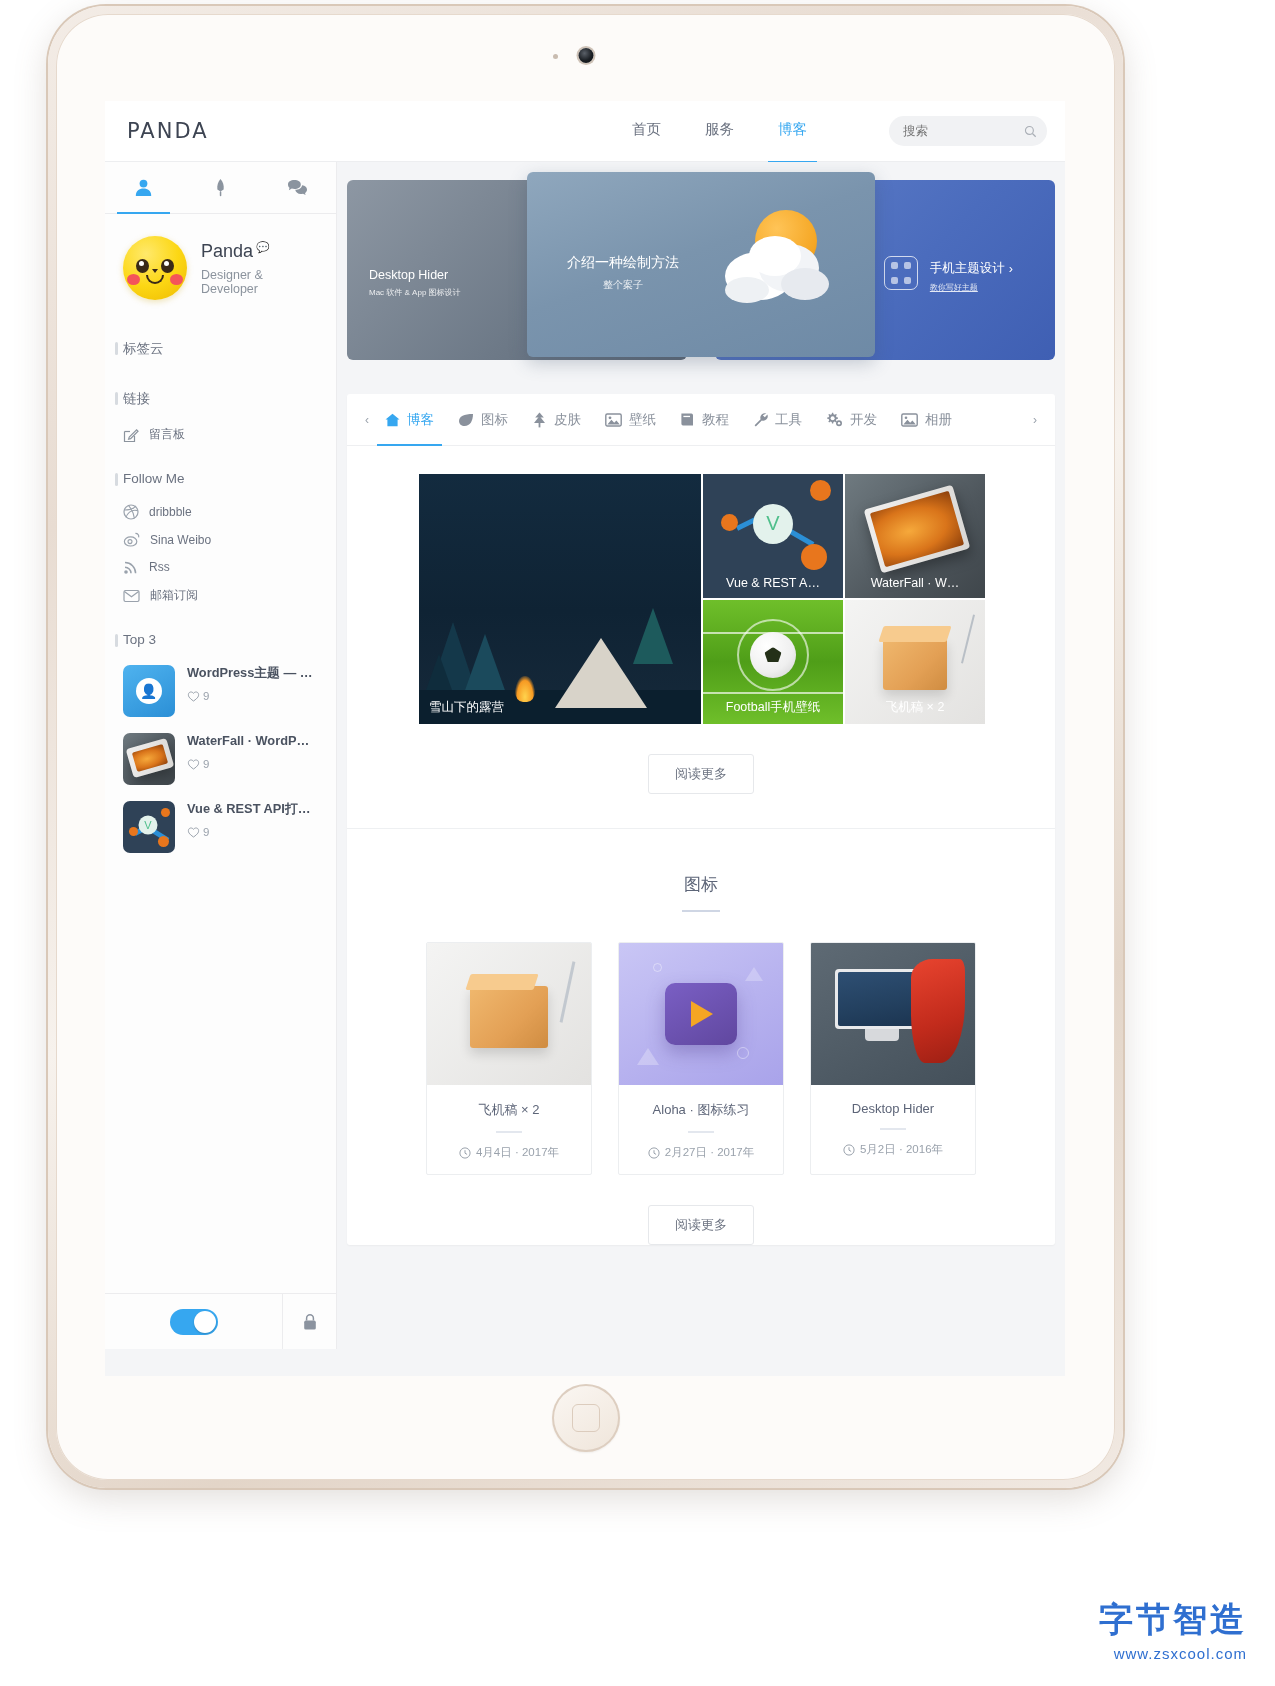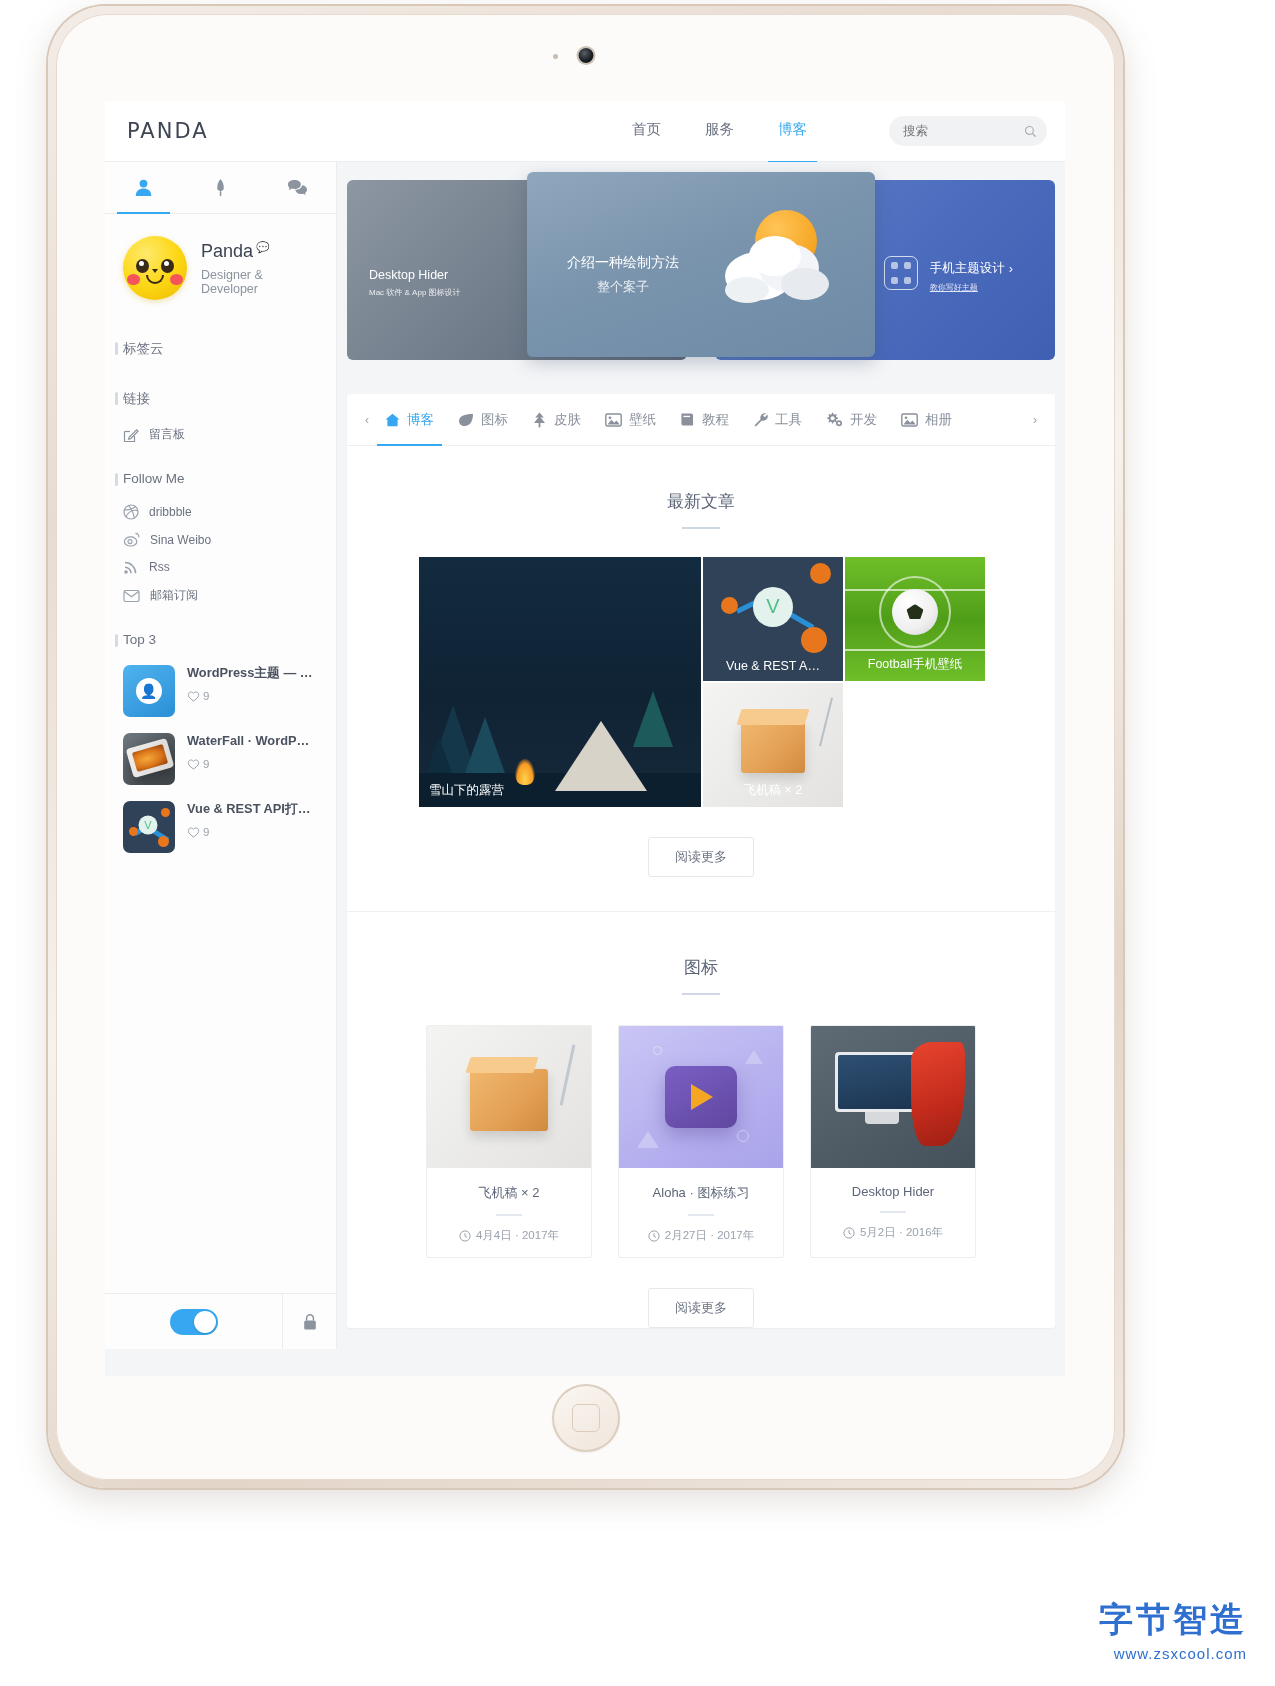--- a/index.html
+++ b/index.html
@@ -225,21 +225,21 @@
     width: 348px; height: 185px;
     background: linear-gradient(160deg,#8fa7bd 0%, #7a94ad 45%, #6e8aa6 100%);
     box-shadow: 0 6px 18px rgba(60,80,105,0.28);
     z-index: 3;
   }
   .slide-cap { position:absolute; left: 22px; top: 88px; color:#fff; }
   .slide-cap .t { font-size: 12.5px; }
   .slide-cap .s { font-size: 8px; opacity:.85; margin-top:5px; }
   .center-cap { position:absolute; left: 40px; top: 82px; color:#fff; }
   .center-cap .t { font-size: 14px; }
-  .center-cap .s { font-size: 13px; opacity:.85; margin-top:6px; text-align:center; }
+  .center-cap .s { font-size: 10px; opacity:.85; margin-top:6px; text-align:center; }
   .right-cap { position:absolute; right: 42px; top: 80px; color:#fff; text-align:left; }
   .right-cap .t { font-size: 12.5px; display:flex; align-items:center; gap:4px; }
   .right-cap .s { font-size: 8px; opacity:.85; margin-top:5px;text-decoration:underline; }
   .cloud {
     position:absolute; right: 38px; top: 52px; width: 120px; height: 84px;
   }
   .sun {
     position:absolute; right: 58px; top: 38px; width: 62px; height: 62px;
     border-radius:50%;
     background: radial-gradient(circle at 35% 30%, #ffc457 0%, #f5a623 70%, #e08c10 100%);
@@ -680,24 +680,20 @@
               <rect x=".8" y="1" width="15.4" height="12" rx="1.4" fill="none" stroke="currentColor" stroke-width="1.4"></rect>
               <circle cx="5" cy="4.8" r="1.3"></circle>
               <path d="M2.4 11.4 L6.4 6.8 L9.2 9.8 L11.4 7.4 L14.8 11.4 Z"></path>
             </svg>
             <span>相册</span>
           </div>
 
           <span class="arrow-r">›</span>
         </div>
 
-        <div class="sect-title">
-          <div class="h">最新文章</div>
-          <div class="rule"></div>
-        </div>
 
         <div class="mosaic">
           <div class="mtile big">
             <div class="forest"></div>
             <div class="tri" style="left:8px;bottom:24px;border-left:26px solid transparent;border-right:26px solid transparent;border-bottom:78px solid #14384a"></div>
             <div class="tri" style="left:44px;bottom:28px;border-left:22px solid transparent;border-right:22px solid transparent;border-bottom:62px solid #1b4a5c"></div>
             <div class="tri" style="left:2px;bottom:20px;border-left:18px solid transparent;border-right:18px solid transparent;border-bottom:50px solid #0f2c3c"></div>
             <div class="tri" style="right:28px;bottom:60px;border-left:20px solid transparent;border-right:20px solid transparent;border-bottom:56px solid #1d5a5c"></div>
             <div style="position:absolute;left:0;right:0;bottom:0;height:34px;background:#0b1f2e"></div>
             <div class="tent"></div>
@@ -709,20 +705,27 @@
             <div class="vuebg"></div>
             <div class="vline" style="left:34px;top:52px;width:42px;transform:rotate(-26deg)"></div>
             <div class="vline" style="left:72px;top:46px;width:44px;transform:rotate(30deg)"></div>
             <div class="vnode" style="left:18px;top:40px;width:17px;height:17px"></div>
             <div class="vnode" style="right:12px;top:6px;width:21px;height:21px"></div>
             <div class="vnode" style="right:16px;bottom:28px;width:26px;height:26px"></div>
             <div class="vcenter">V</div>
             <div class="mcap center">Vue &amp; REST A…</div>
           </div>
 
+          <div class="mtile">
+            <div class="wfbg"></div>
+            <div class="wfpad">
+                <i></i>
+              </div>
+            <div class="mcap center">WaterFall · W…</div>
+          </div>
 
           <div class="mtile">
             <div class="ballbg"></div>
             <div style="position:absolute;left:0;right:0;top:32px;height:2px;background:rgba(255,255,255,.65)"></div>
             <div style="position:absolute;left:0;right:0;bottom:30px;height:2px;background:rgba(255,255,255,.65)"></div>
             <div style="position:absolute;left:50%;top:44%;transform:translate(-50%,-50%);width:72px;height:72px;border-radius:50%;border:2px solid rgba(255,255,255,.6)"></div>
             <div class="ball"></div>
             <div class="mcap center">Football手机壁纸</div>
           </div>
 

